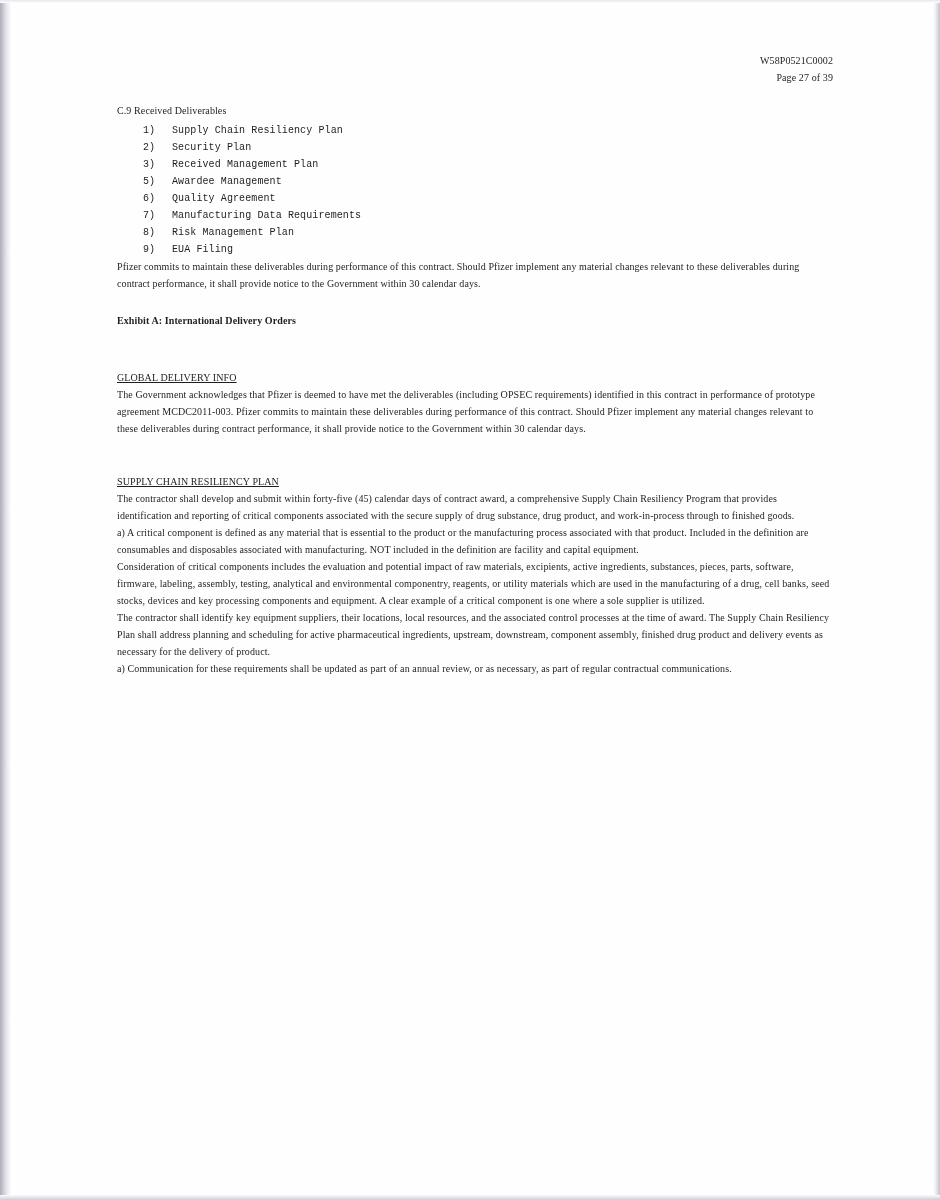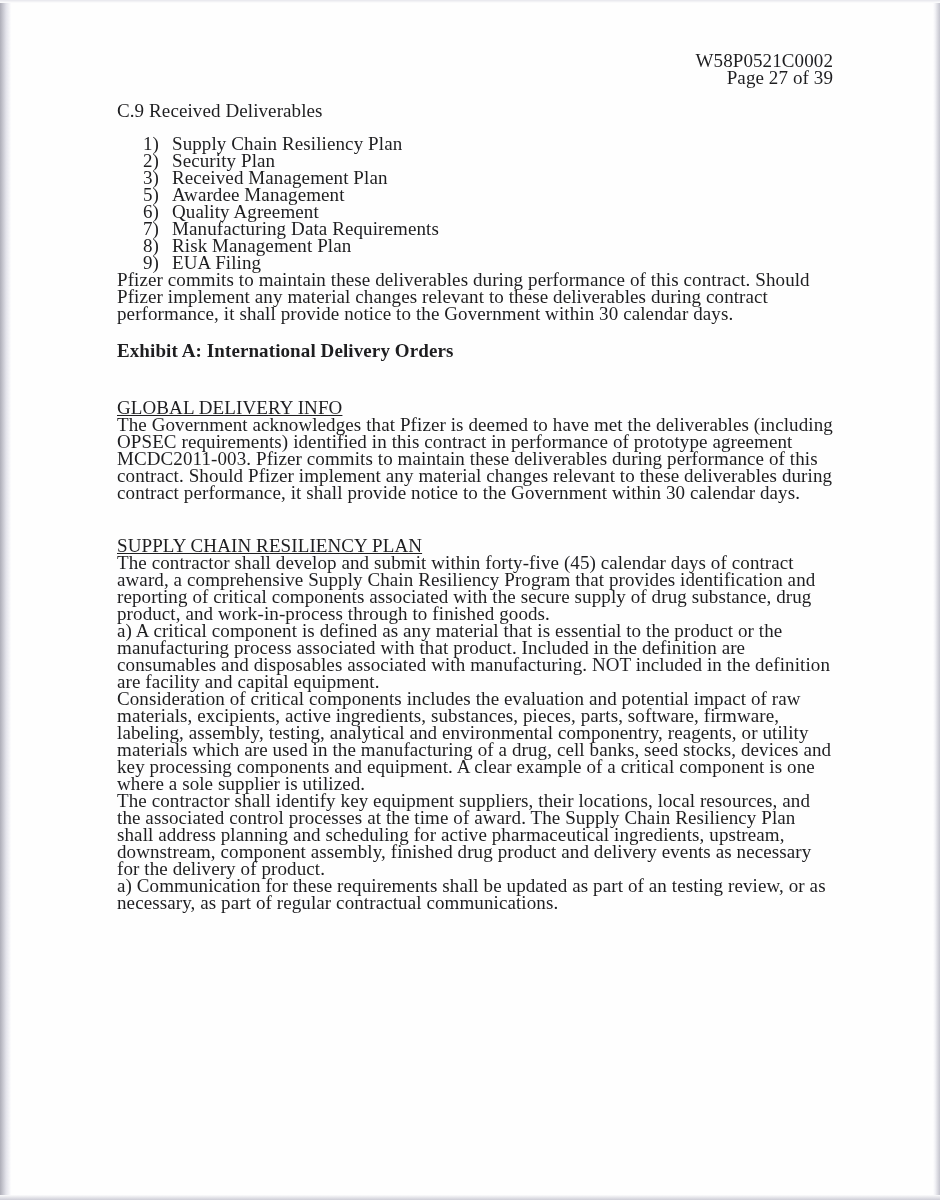--- a/index.html
+++ b/index.html
@@ -28,35 +28,35 @@
   .edge-top   { left: 0; right: 0; top: 0; height: 3px;
                 background: linear-gradient(to bottom, #e6e6ec, #fefefe); }
   .edge-bottom{ left: 0; right: 0; bottom: 0; height: 5px;
                 background: linear-gradient(to top, #cdcdd6, #fbfbfc); }
 
   .content {
     position: absolute;
     left: 117px;
     top: 0;
     width: 716px;
-    font-size: 19px;
+    font-size: 10px;
     line-height: 17px;
     color: #1e1e20;
     letter-spacing: 0.1px;
   }
   .content p { margin: 0; }
 
   .doc-header { margin-top: 52px; text-align: right; }
   .doc-header .page-num { }
 
   .h-c9 { margin-top: 16px; }
 
   .para-intro { margin-top: 19px; }
 
-  .deliverables { margin-top: 16px; padding-left: 26px; }
+  .deliverables { margin-top: 3px; padding-left: 26px; font-family: Liberation Mono, monospace; }
   .li-row { white-space: nowrap; }
   .li-num { display: inline-block; width: 29px; }
 
   .para-commit { margin-top: 16px; }
 
   .h-exhibit { margin-top: 20px; font-weight: bold; }
 
   .h-underline { text-decoration: underline; }
   .h-global { margin-top: 40px; }
   .h-supply { margin-top: 36px; }
@@ -102,16 +102,16 @@
     <div class="h-exhibit">Exhibit A: International Delivery Orders</div>
 
     <div class="h-underline h-global">GLOBAL DELIVERY INFO</div>
     <p class="para-tight">The Government acknowledges that Pfizer is deemed to have met the deliverables (including OPSEC requirements) identified in this contract in performance of prototype agreement MCDC2011-003. Pfizer commits to maintain these deliverables during performance of this contract. Should Pfizer implement any material changes relevant to these deliverables during contract performance, it shall provide notice to the Government within 30 calendar days.</p>
 
     <div class="h-underline h-supply">SUPPLY CHAIN RESILIENCY PLAN</div>
     <p class="para-tight">The contractor shall develop and submit within forty-five (45) calendar days of contract award, a comprehensive Supply Chain Resiliency Program that provides identification and reporting of critical components associated with the secure supply of drug substance, drug product, and work-in-process through to finished goods.</p>
     <p class="para-a1">a) A critical component is defined as any material that is essential to the product or the manufacturing process associated with that product. Included in the definition are consumables and disposables associated with manufacturing. NOT included in the definition are facility and capital equipment.</p>
     <p class="para-consideration">Consideration of critical components includes the evaluation and potential impact of raw materials, excipients, active ingredients, substances, pieces, parts, software, firmware, labeling, assembly, testing, analytical and environmental componentry, reagents, or utility materials which are used in the manufacturing of a drug, cell banks, seed stocks, devices and key processing components and equipment. A clear example of a critical component is one where a sole supplier is utilized.</p>
     <p class="para-identify">The contractor shall identify key equipment suppliers, their locations, local resources, and the associated control processes at the time of award. The Supply Chain Resiliency Plan shall address planning and scheduling for active pharmaceutical ingredients, upstream, downstream, component assembly, finished drug product and delivery events as necessary for the delivery of product.</p>
-    <p class="para-a2">a) Communication for these requirements shall be updated as part of an testing review, or as necessary, as part of regular contractual communications.</p>
+    <p class="para-a2">a) Communication for these requirements shall be updated as part of an annual review, or as necessary, as part of regular contractual communications.</p>
 
   </div>
 </div>
 
 </body></html>

